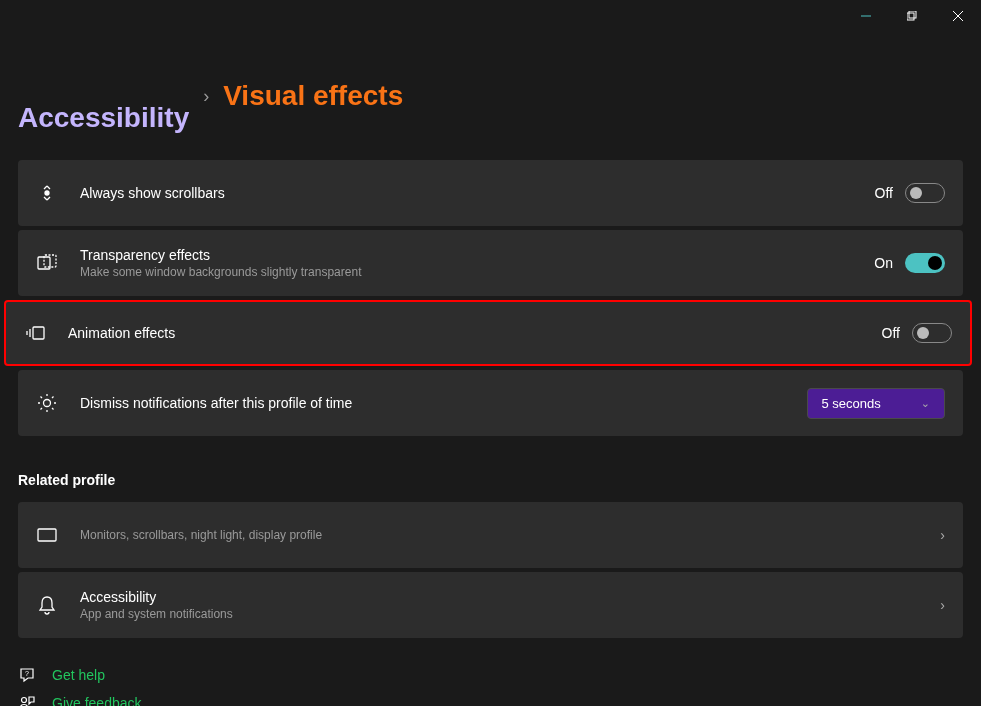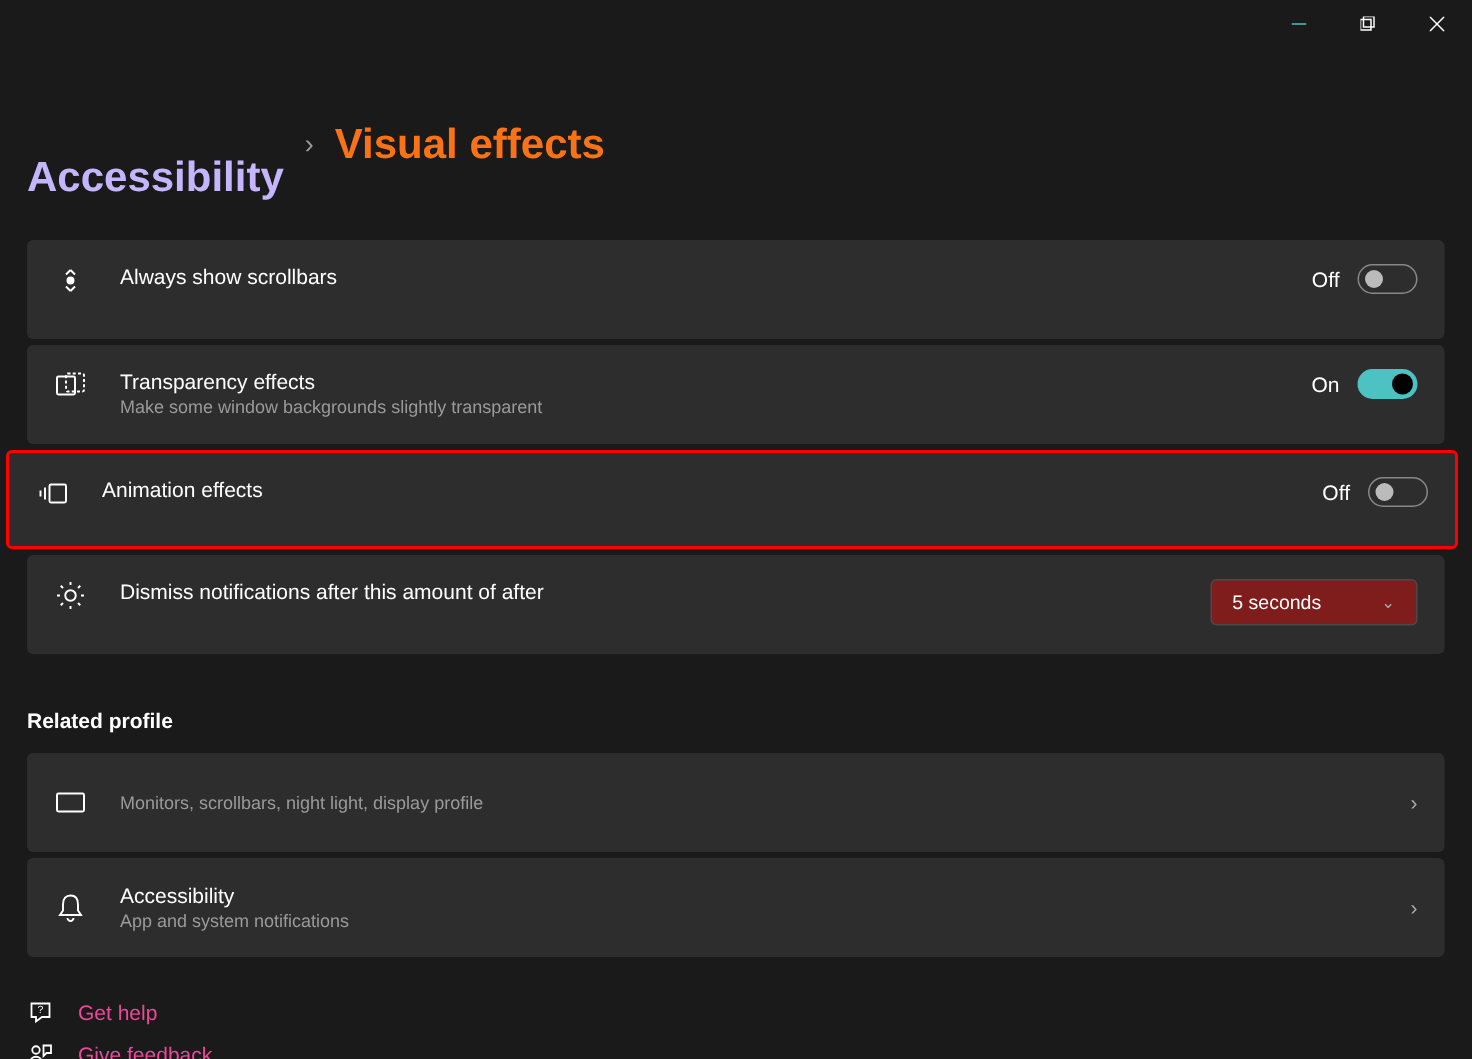--- a/index.html
+++ b/index.html
@@ -61,21 +61,21 @@
     .settings-list {
       display: flex;
       flex-direction: column;
       gap: 4px;
     }
     .setting-row {
       background: #2d2d2d;
       border-radius: 4px;
       padding: 16px 18px;
       display: flex;
-      align-items: flex-start;
+      align-items: center;
       gap: 22px;
       min-height: 66px;
     }
     .setting-row.highlighted {
       border: 2px solid #ff0000;
       border-radius: 4px;
       padding: 16px 18px;
       margin-left: -14px;
       margin-right: -9px;
     }
@@ -137,21 +137,21 @@
     .toggle.on .toggle-knob {
       width: 14px;
       height: 14px;
       background: #000;
       border-radius: 50%;
       position: absolute;
       top: 3px;
       right: 3px;
     }
     .dropdown {
-      background: #7f1d1d;
+      background: #4c1d95;
       border: 1px solid #4a4a4a;
       border-radius: 4px;
       padding: 7px 14px;
       display: flex;
       align-items: center;
       gap: 40px;
       cursor: pointer;
       min-width: 128px;
       justify-content: space-between;
     }
@@ -199,21 +199,21 @@
     .help-link-icon {
       width: 18px;
       height: 18px;
       display: flex;
       align-items: center;
       justify-content: center;
       color: #ffffff;
     }
     .help-link-text {
       font-size: 14px;
-      color: #ec4899;
+      color: #22c55e;
     }
   </style>
 </head>
 <body>
 
 <div class="titlebar">
   <div class="titlebar-btn minimize">
     <svg viewBox="0 0 10 10">
         <line x1="0" y1="5" x2="10" y2="5" stroke="currentColor" stroke-width="1"></line>
       </svg>
@@ -305,21 +305,21 @@
             <line x1="10" y1="17" x2="10" y2="19"></line>
             <line x1="1" y1="10" x2="3" y2="10"></line>
             <line x1="17" y1="10" x2="19" y2="10"></line>
             <line x1="3.5" y1="3.5" x2="5" y2="5"></line>
             <line x1="15" y1="15" x2="16.5" y2="16.5"></line>
             <line x1="3.5" y1="16.5" x2="5" y2="15"></line>
             <line x1="15" y1="5" x2="16.5" y2="3.5"></line>
           </svg>
       </div>
       <div class="setting-text">
-        <span class="setting-title">Dismiss notifications after this amount of after</span>
+        <span class="setting-title">Dismiss notifications after this profile of time</span>
       </div>
       <div class="dropdown">
         <span class="dropdown-value">5 seconds</span>
         <span class="dropdown-chevron">⌄</span>
       </div>
     </div>
 
   </div>
 
   <div class="section-header">Related profile</div>

